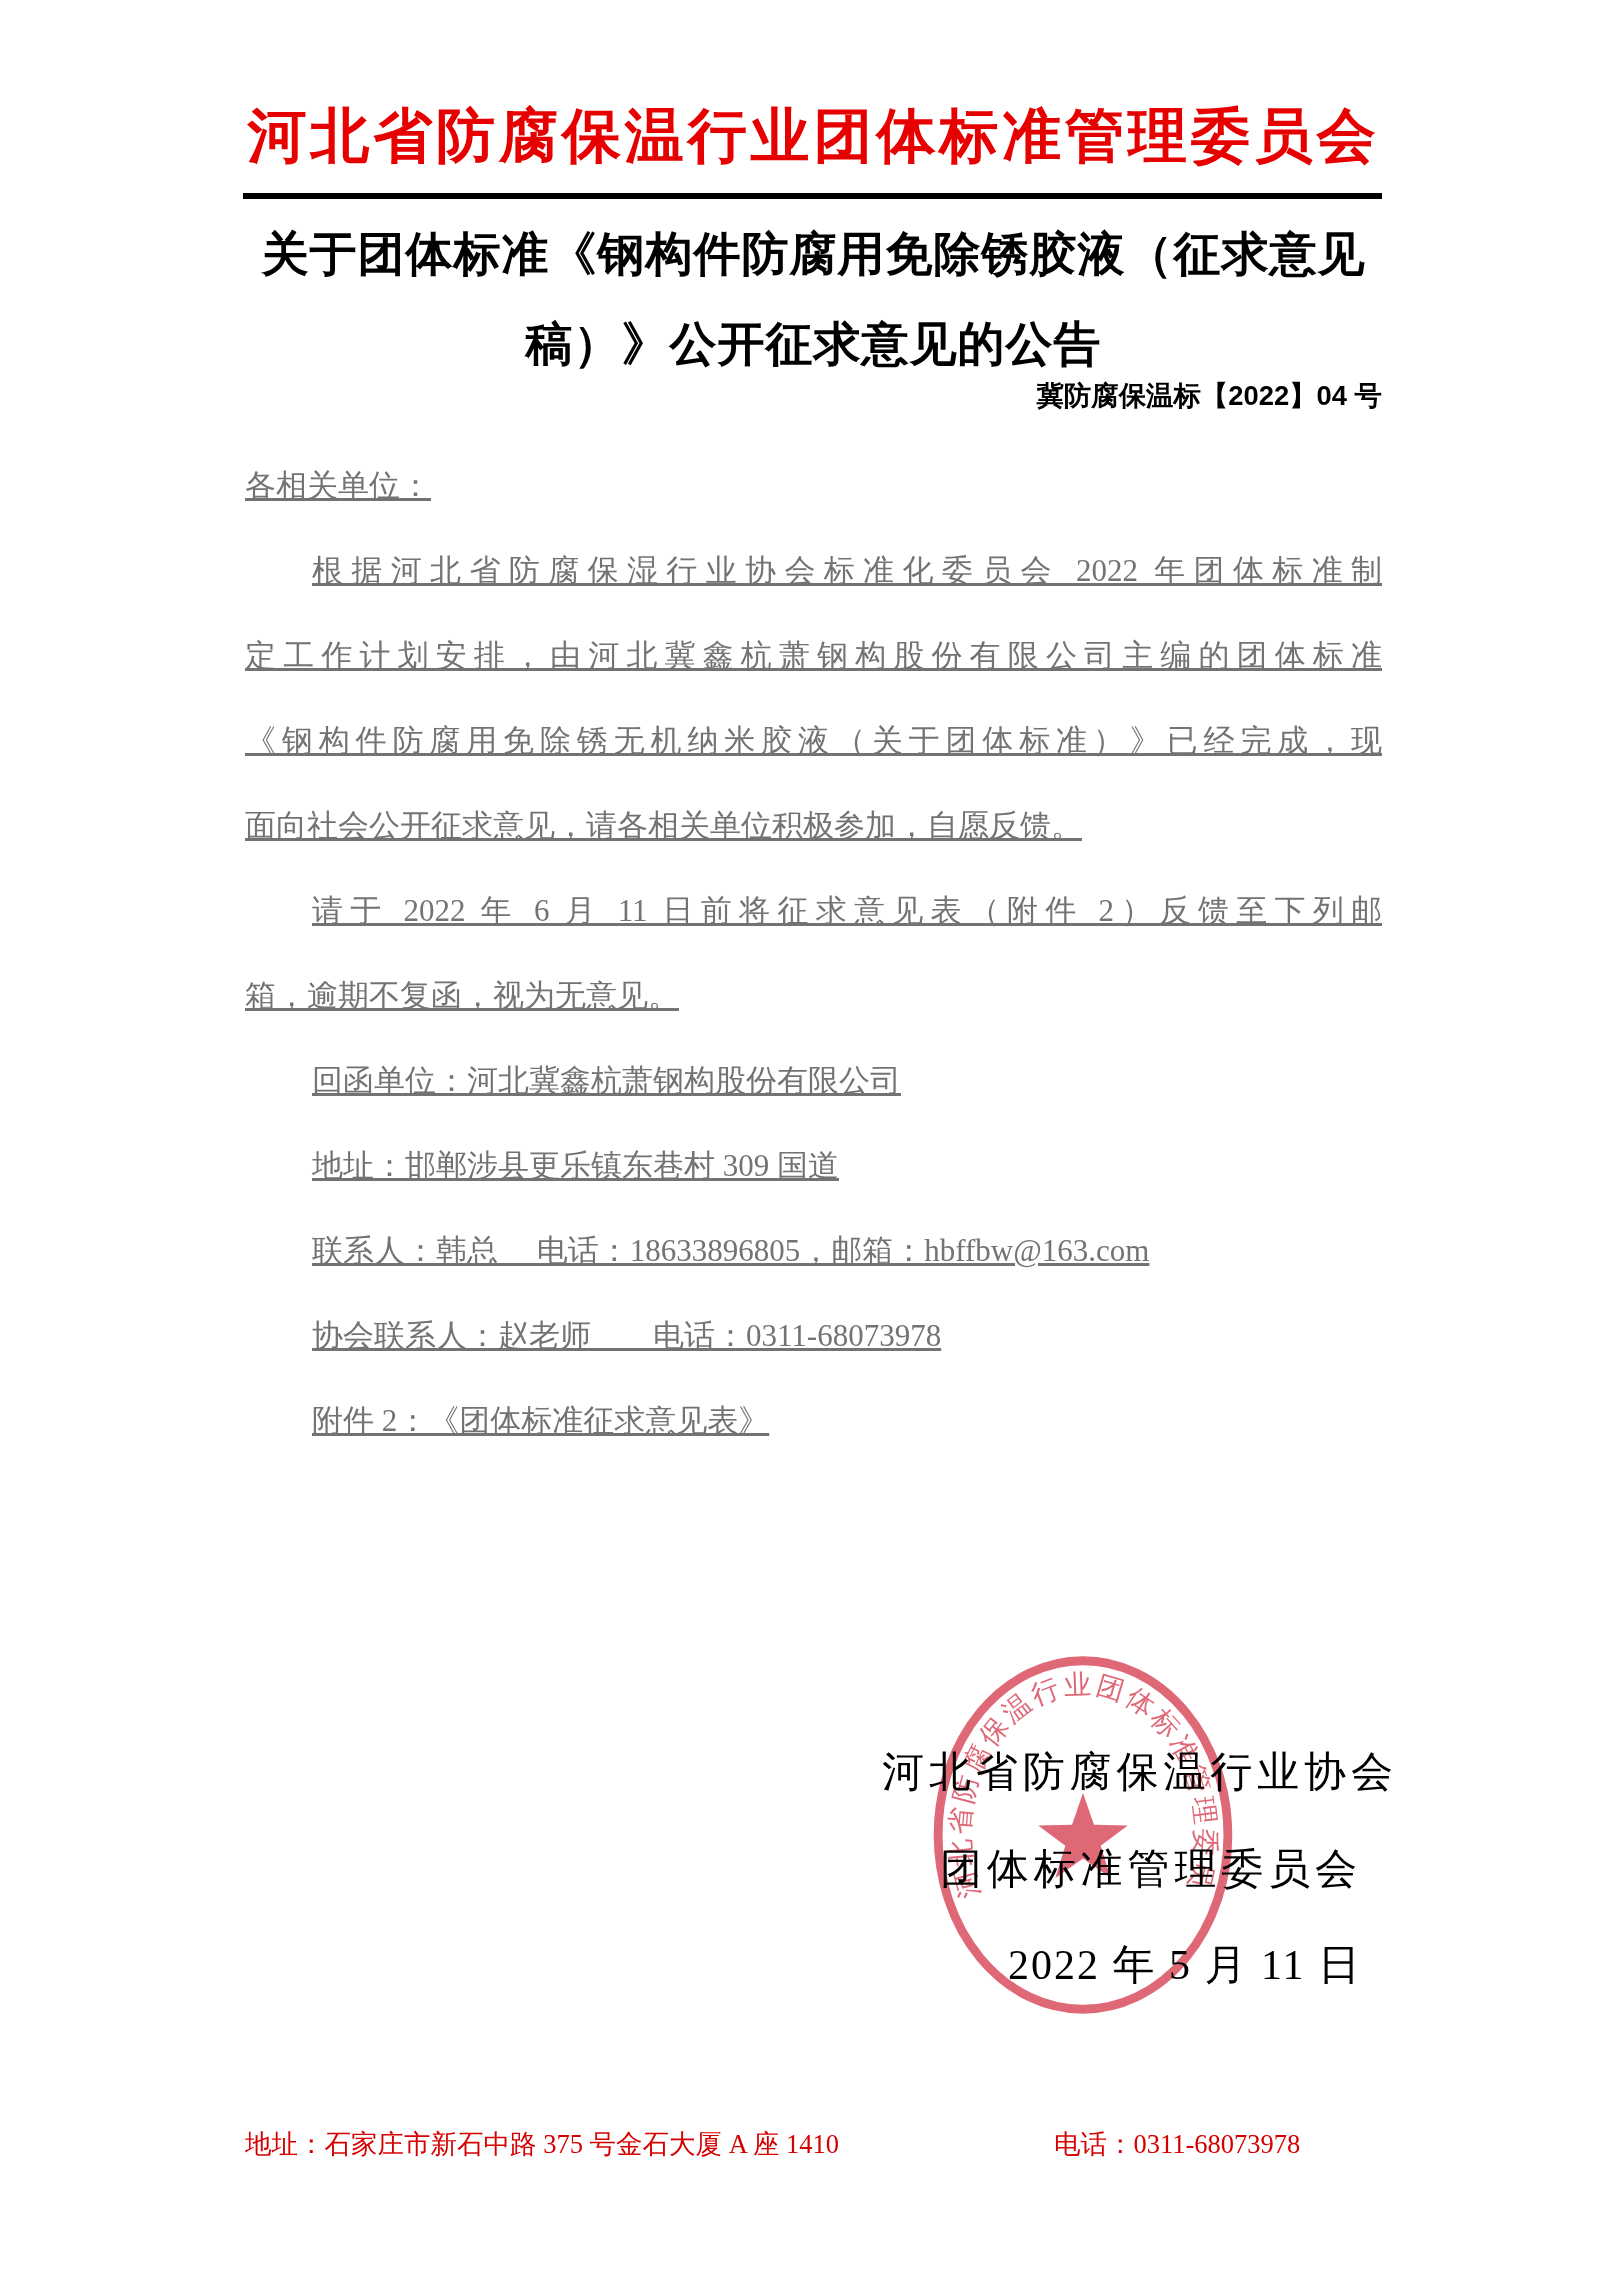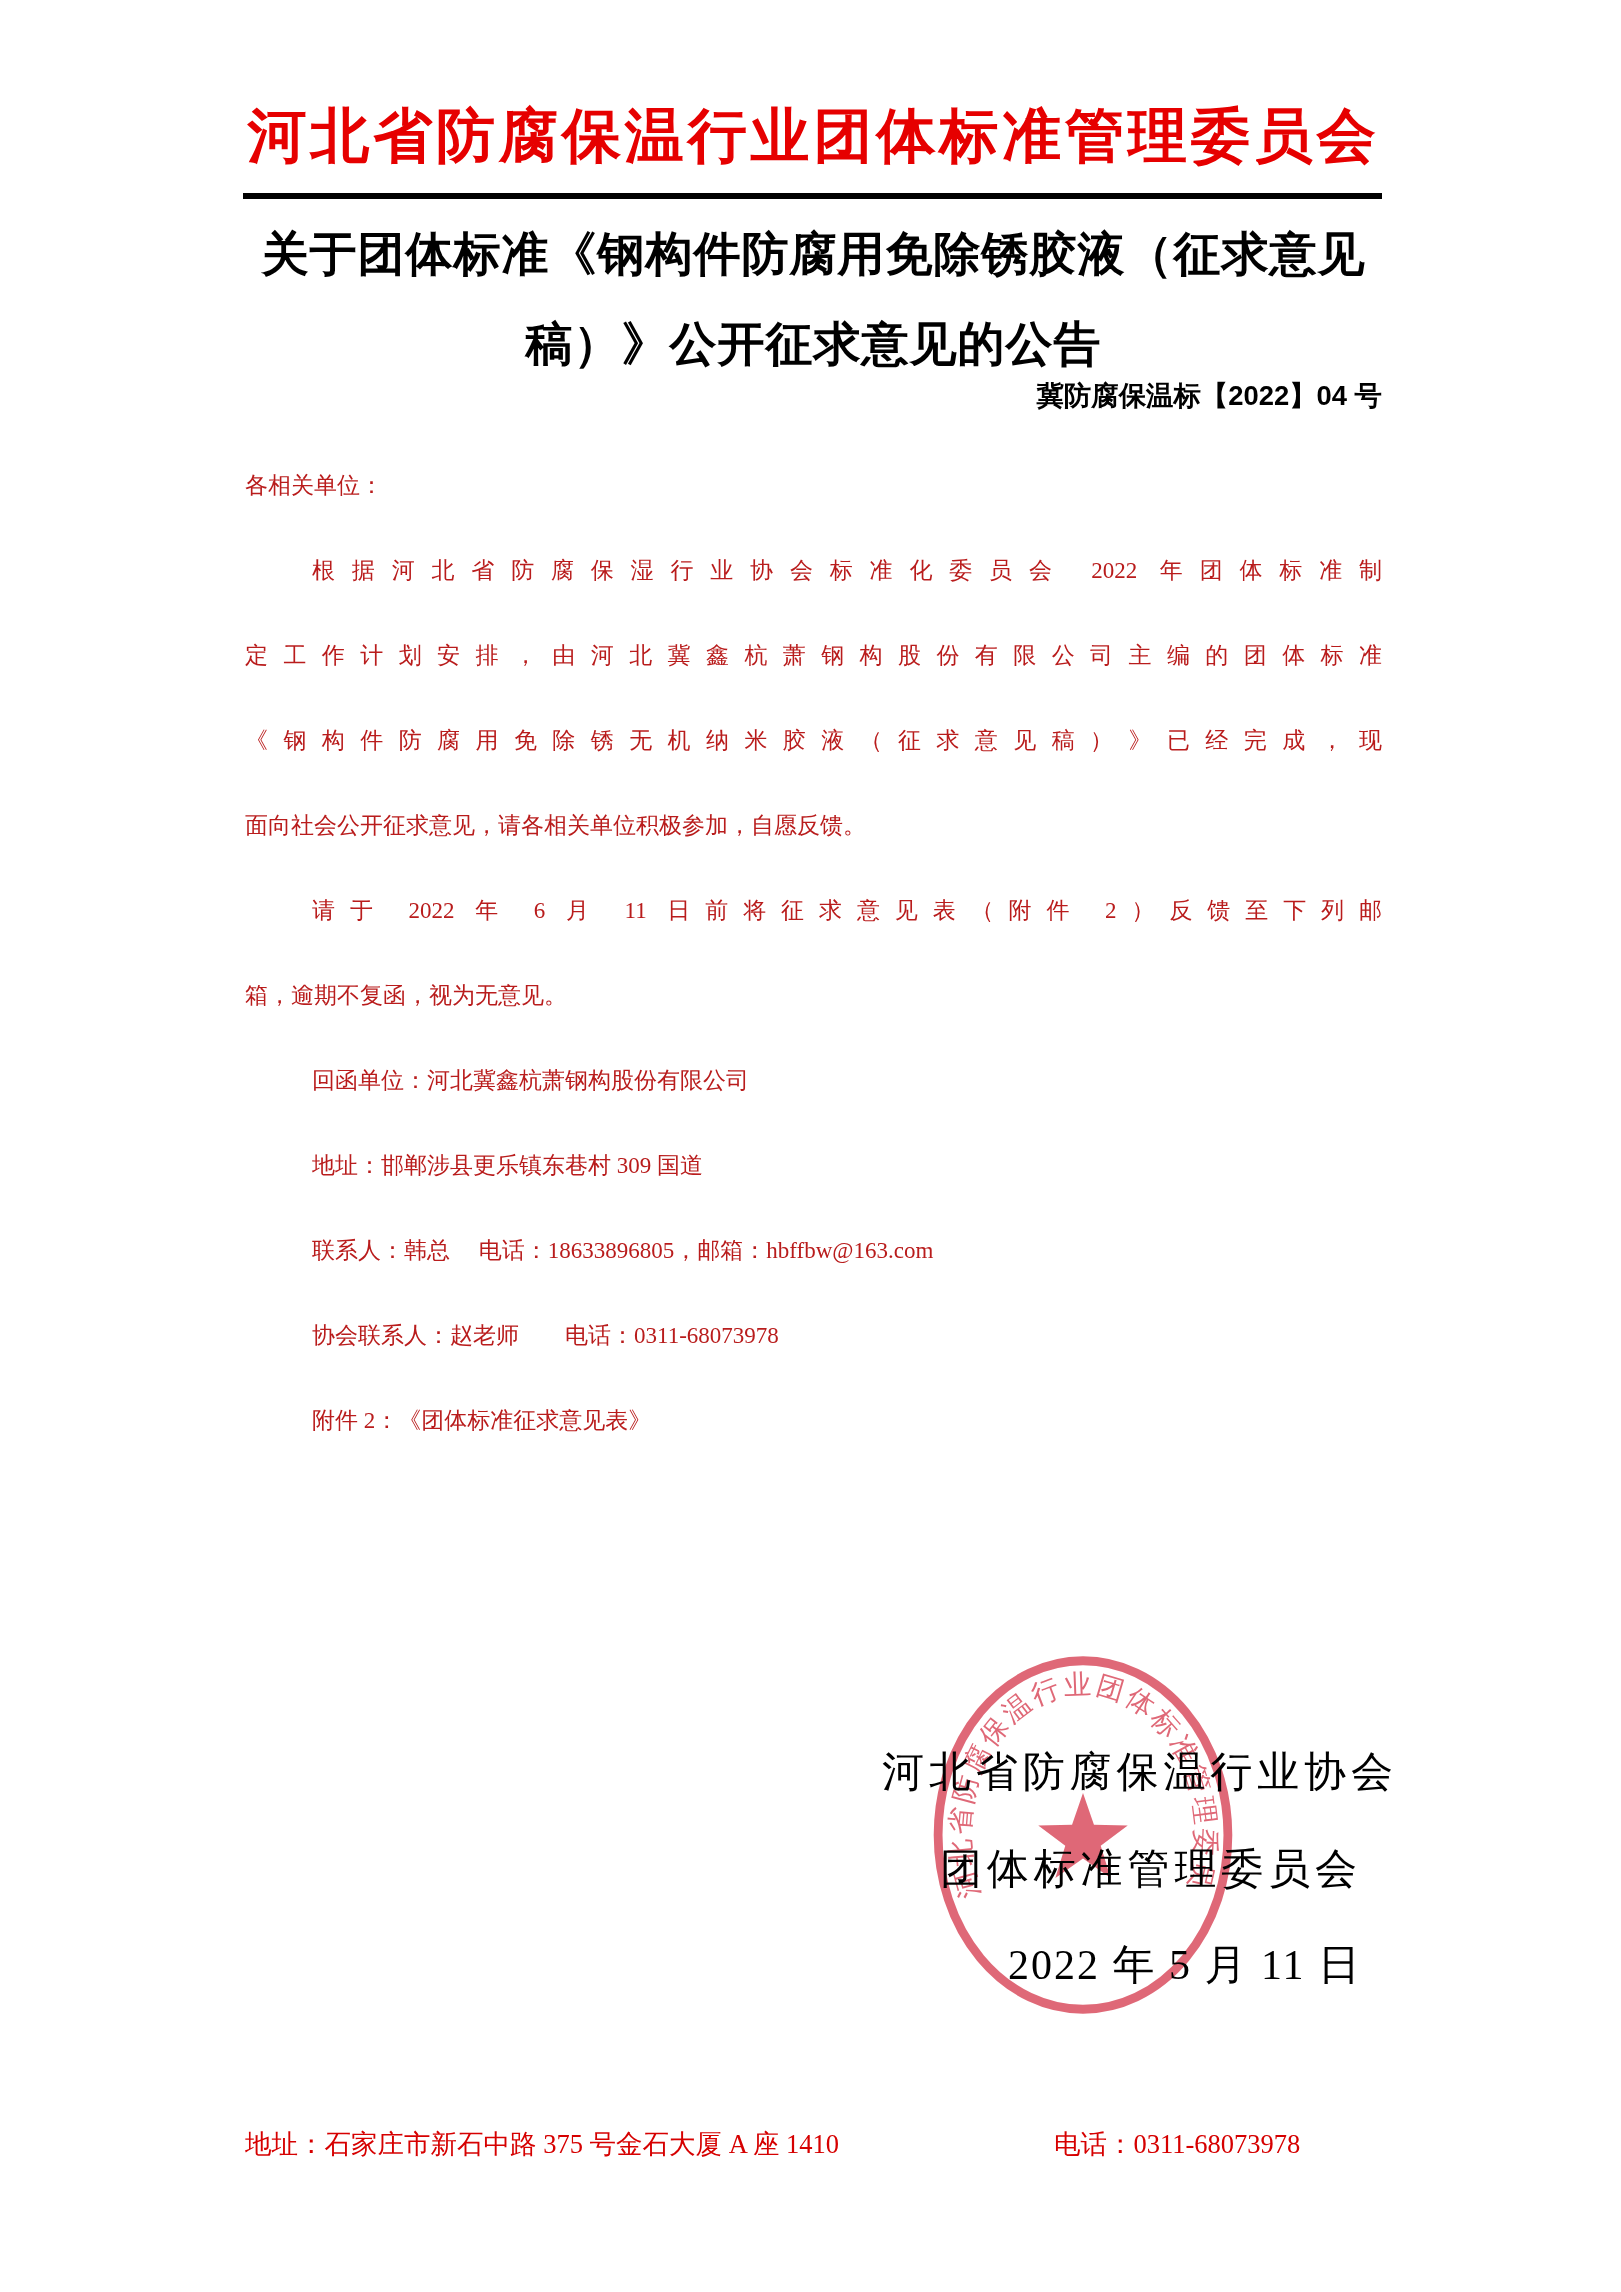--- a/index.html
+++ b/index.html
@@ -36,21 +36,21 @@
   .doc-number{
     position:absolute;left:245px;width:1137px;top:380px;
     font-family:Liberation Sans, sans-serif;
     font-weight:bold;font-size:27.4px;line-height:31px;
     text-align:right;color:#000000;white-space:nowrap;
   }
 
   .body-block{position:absolute;left:245px;width:1137px;top:443px;}
   .bl{
     display:block;width:1137px;height:85px;line-height:85px;
-    font-size:23px;color:#b91c1c;white-space:nowrap;
+    font-size:31px;color:#737373;white-space:nowrap;text-decoration:underline;
   }
   .bl.ind{text-indent:67px;}
   .bl.just{text-align:justify;text-align-last:justify;white-space:normal;}
 
   .sig-line{
     position:absolute;left:882px;width:480px;
     font-size:42px;line-height:39px;text-align:right;color:#000;
     letter-spacing:4.9px;white-space:nowrap;z-index:3;
   }
   .sig-line.s1{top:1753px;}
@@ -78,21 +78,21 @@
   <div class="header-rule"></div>
 
   <div class="doc-title t1">关于团体标准《钢构件防腐用免除锈胶液（征求意见</div>
   <div class="doc-title t2">稿）》公开征求意见的公告</div>
   <div class="doc-number">冀防腐保温标【2022】04 号</div>
 
   <div class="body-block">
     <div class="bl">各相关单位：</div>
     <div class="bl ind just">根据河北省防腐保湿行业协会标准化委员会 2022 年团体标准制</div>
     <div class="bl just">定工作计划安排，由河北冀鑫杭萧钢构股份有限公司主编的团体标准</div>
-    <div class="bl just">《钢构件防腐用免除锈无机纳米胶液（征求意见稿）》已经完成，现</div>
+    <div class="bl just">《钢构件防腐用免除锈无机纳米胶液（关于团体标准）》已经完成，现</div>
     <div class="bl">面向社会公开征求意见，请各相关单位积极参加，自愿反馈。</div>
     <div class="bl ind just">请于 2022 年 6 月 11 日前将征求意见表（附件 2）反馈至下列邮</div>
     <div class="bl">箱，逾期不复函，视为无意见。</div>
     <div class="bl ind">回函单位：河北冀鑫杭萧钢构股份有限公司</div>
     <div class="bl ind">地址：邯郸涉县更乐镇东巷村 309 国道</div>
     <div class="bl ind">联系人：韩总　 电话：18633896805，邮箱：hbffbw@163.com</div>
     <div class="bl ind">协会联系人：赵老师　　电话：0311-68073978</div>
     <div class="bl ind">附件 2：《团体标准征求意见表》</div>
   </div>
 

